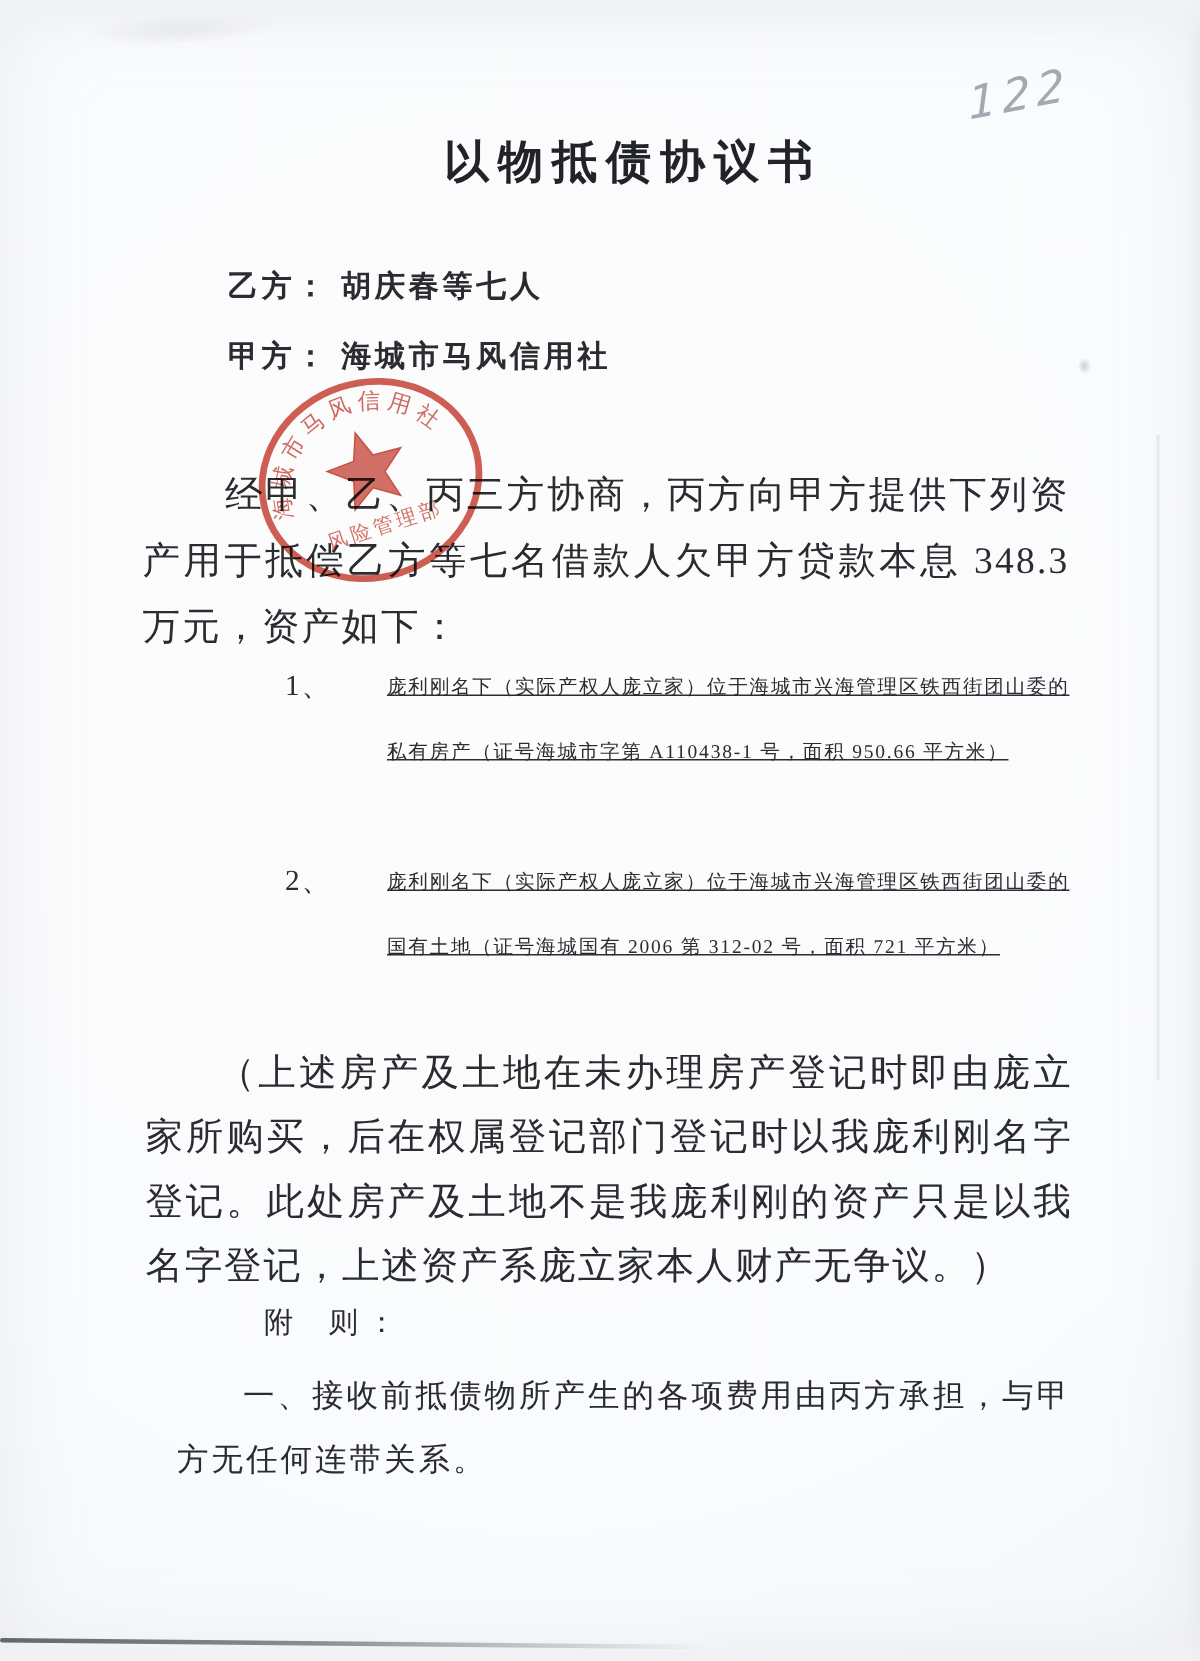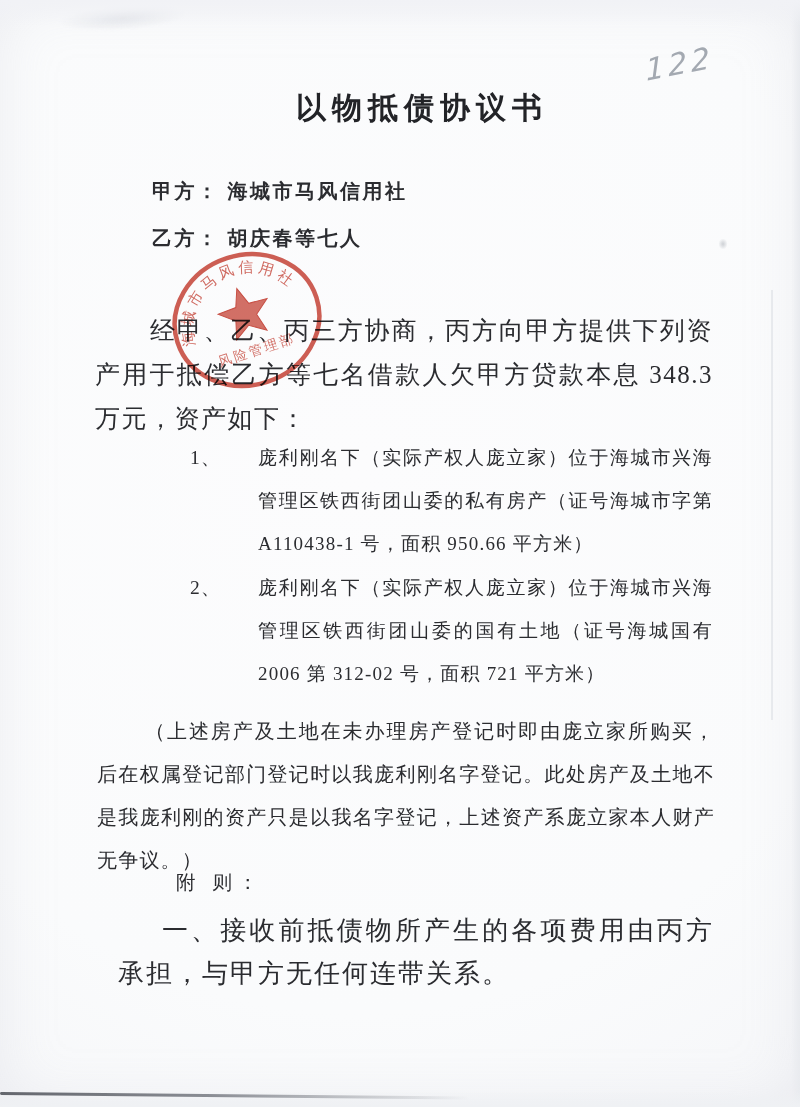--- a/index.html
+++ b/index.html
@@ -47,30 +47,30 @@
   .party-label{margin-right:8px;}
   .intro{
     position:absolute;left:95px;top:309px;width:618px;
     font-size:25px;line-height:44px;letter-spacing:1.5px;
     text-align:justify;text-indent:55px;
   }
   .asset{position:absolute;left:190px;display:flex;}
   .asset-1{top:436px;}
   .asset-2{top:566px;}
   .asset-no{width:68px;flex:0 0 68px;font-size:19.5px;line-height:43px;letter-spacing:1px;}
-  .asset-text{width:455px;font-size:19px;line-height:43px;letter-spacing:1.2px;text-align:justify;}
+  .asset-text{width:455px;font-size:13px;line-height:43px;letter-spacing:1.2px;text-align:justify;text-decoration:underline;}
   .note{
-    position:absolute;left:97px;top:710px;width:618px;
-    font-size:20px;line-height:43px;letter-spacing:1.2px;
+    position:absolute;left:97px;top:694px;width:618px;
+    font-size:25px;line-height:43px;letter-spacing:1.2px;
     text-align:justify;text-indent:48px;
   }
-  .appendix-heading{position:absolute;left:176px;top:861px;font-size:19.5px;line-height:44px;letter-spacing:6px;}
+  .appendix-heading{position:absolute;left:176px;top:861px;font-size:19.5px;line-height:44px;letter-spacing:6px;font-family:Liberation Mono, monospace;}
   .appendix-item{
     position:absolute;left:118px;top:909px;width:596px;
-    font-size:26px;line-height:43px;letter-spacing:2px;
+    font-size:21px;line-height:43px;letter-spacing:2px;
     text-align:justify;text-indent:44px;
   }
   .stamp{
     position:absolute;left:168px;top:250px;width:158px;height:144px;
     mix-blend-mode:multiply;opacity:.88;filter:blur(.3px);
     pointer-events:none;
   }
 </style>
 </head>
 <body>
@@ -83,24 +83,24 @@
   <div class="edge-band-bottom"></div>
   <div class="crease"></div>
   <div class="speck-1"></div>
 
   <div class="page-num">122</div>
 
   <div class="title txt">以物抵债协议书</div>
 
   <div class="parties txt">
     <div class="party-row">
-      <span class="party-label">甲方：</span><span>海城市马风信用社</span>
+      <span class="party-label">乙方：</span><span>胡庆春等七人</span>
     </div>
     <div class="party-row">
-      <span class="party-label">乙方：</span><span>胡庆春等七人</span>
+      <span class="party-label">甲方：</span><span>海城市马风信用社</span>
     </div>
   </div>
 
   <div class="intro txt">经甲、乙、丙三方协商，丙方向甲方提供下列资产用于抵偿乙方等七名借款人欠甲方贷款本息 348.3 万元，资产如下：</div>
 
   <div class="asset asset-1">
     <div class="asset-no txt">1、</div>
     <div class="asset-text txt">庞利刚名下（实际产权人庞立家）位于海城市兴海管理区铁西街团山委的私有房产（证号海城市字第 A110438-1 号，面积 950.66 平方米）</div>
   </div>
 

